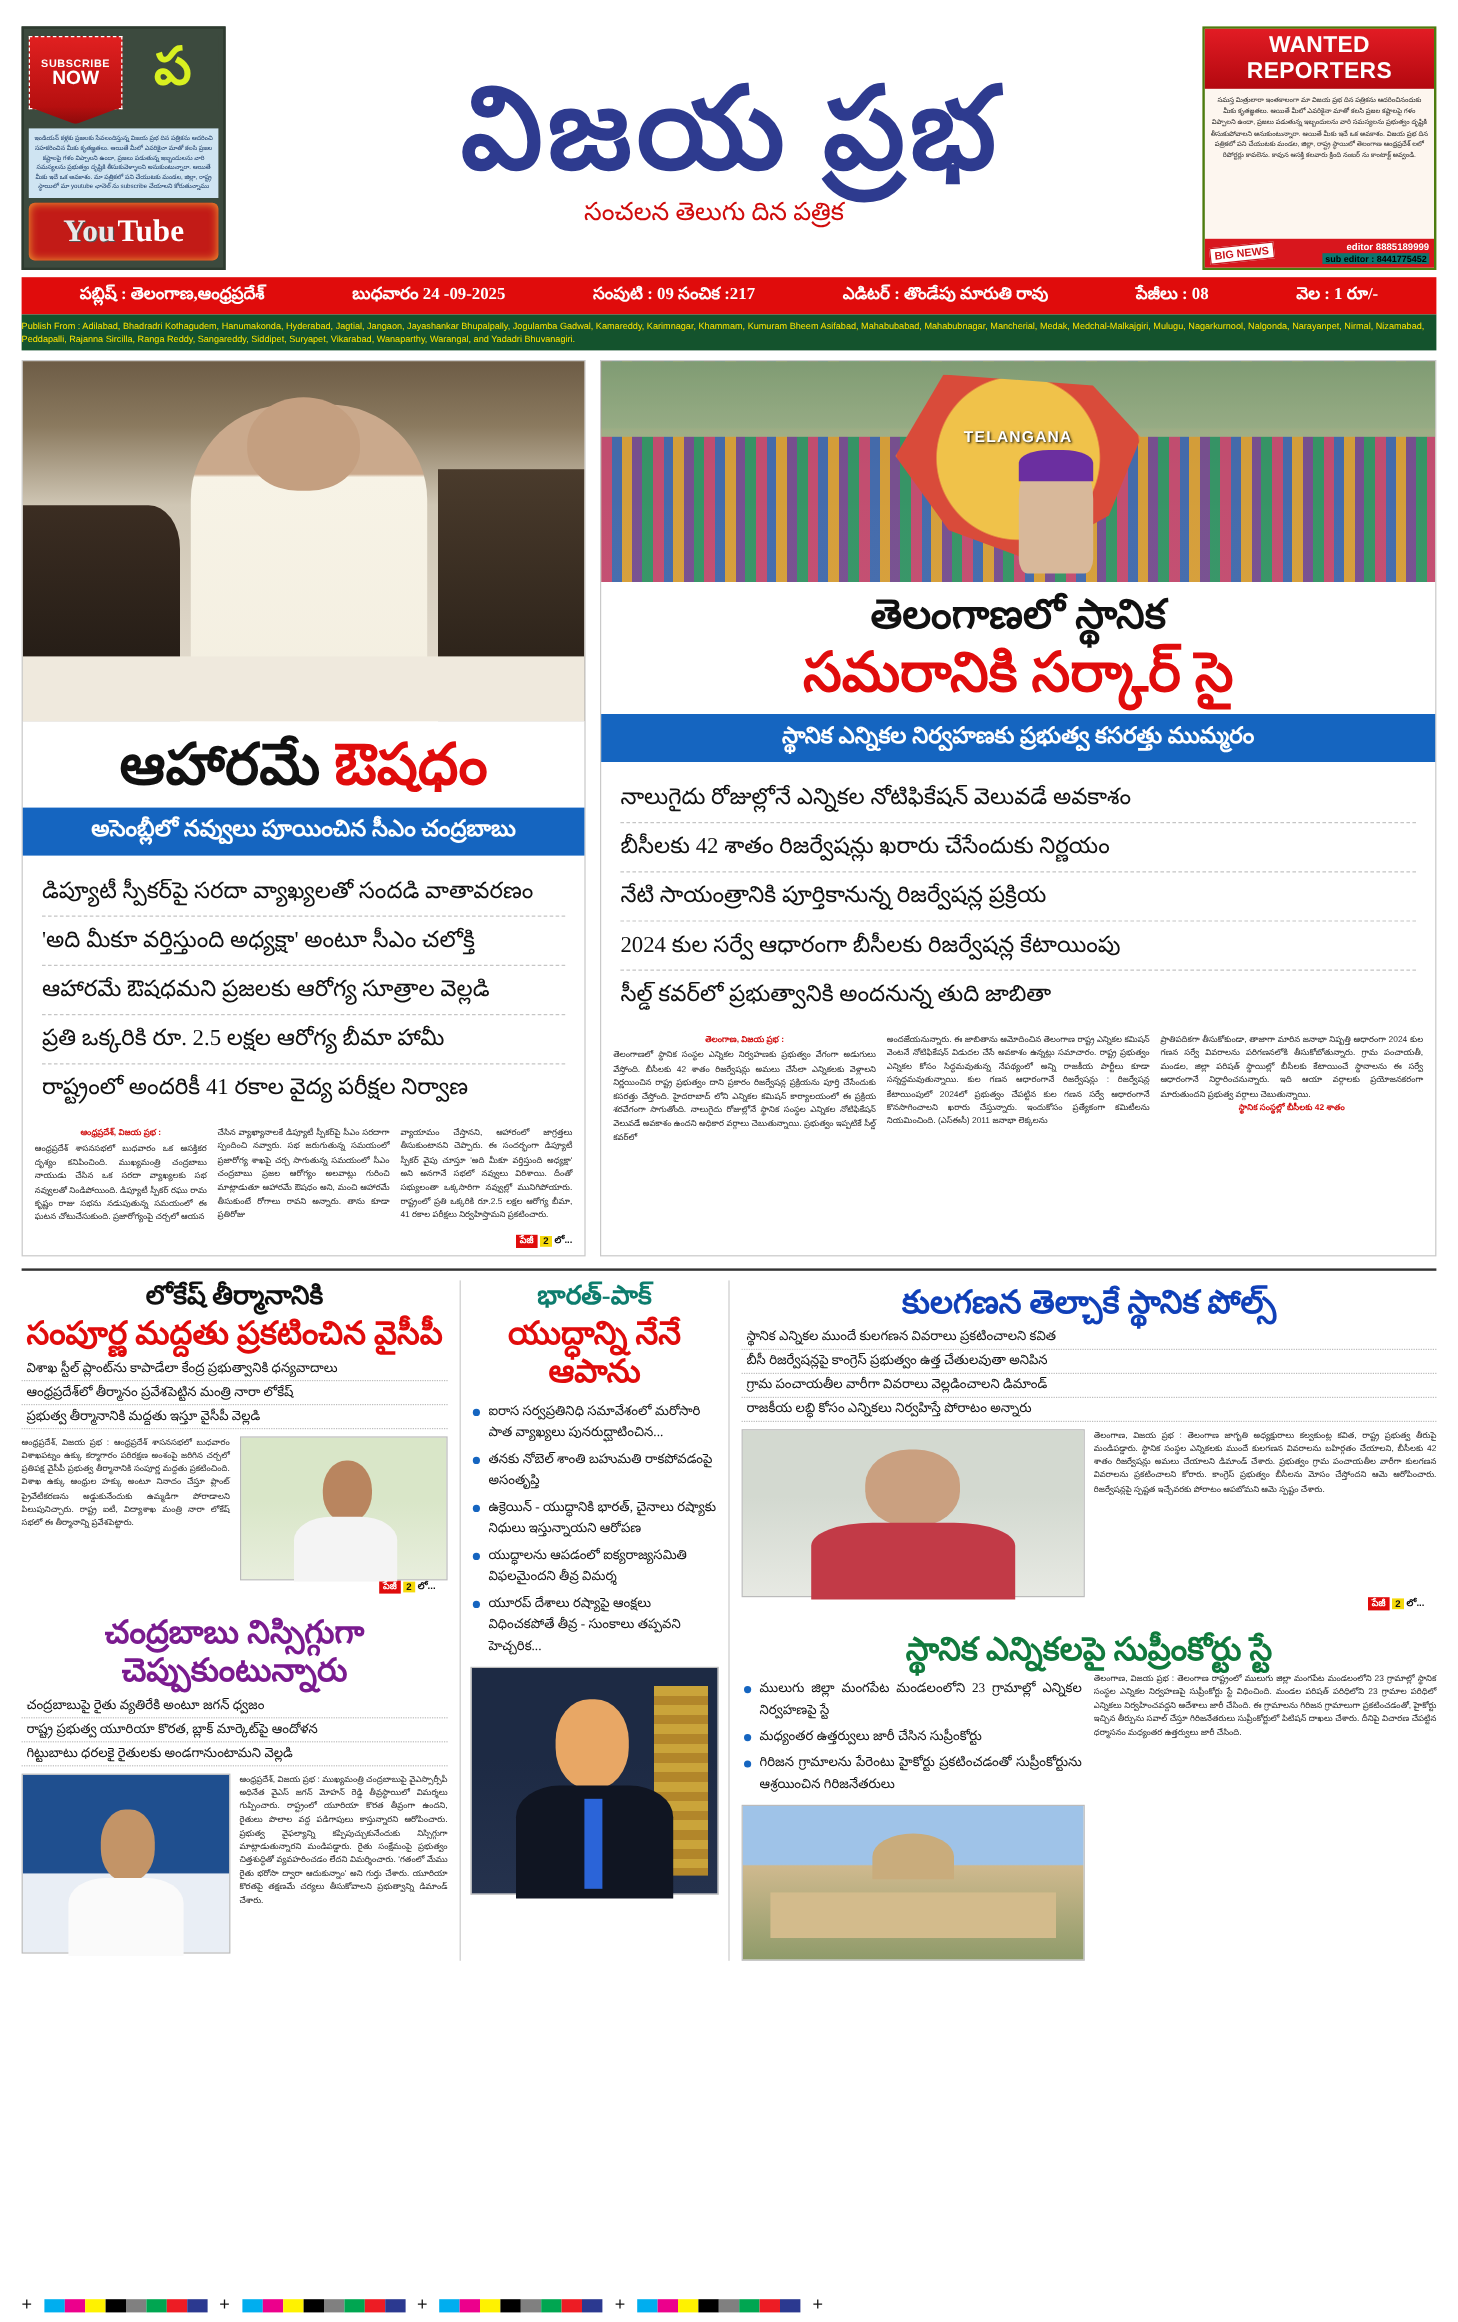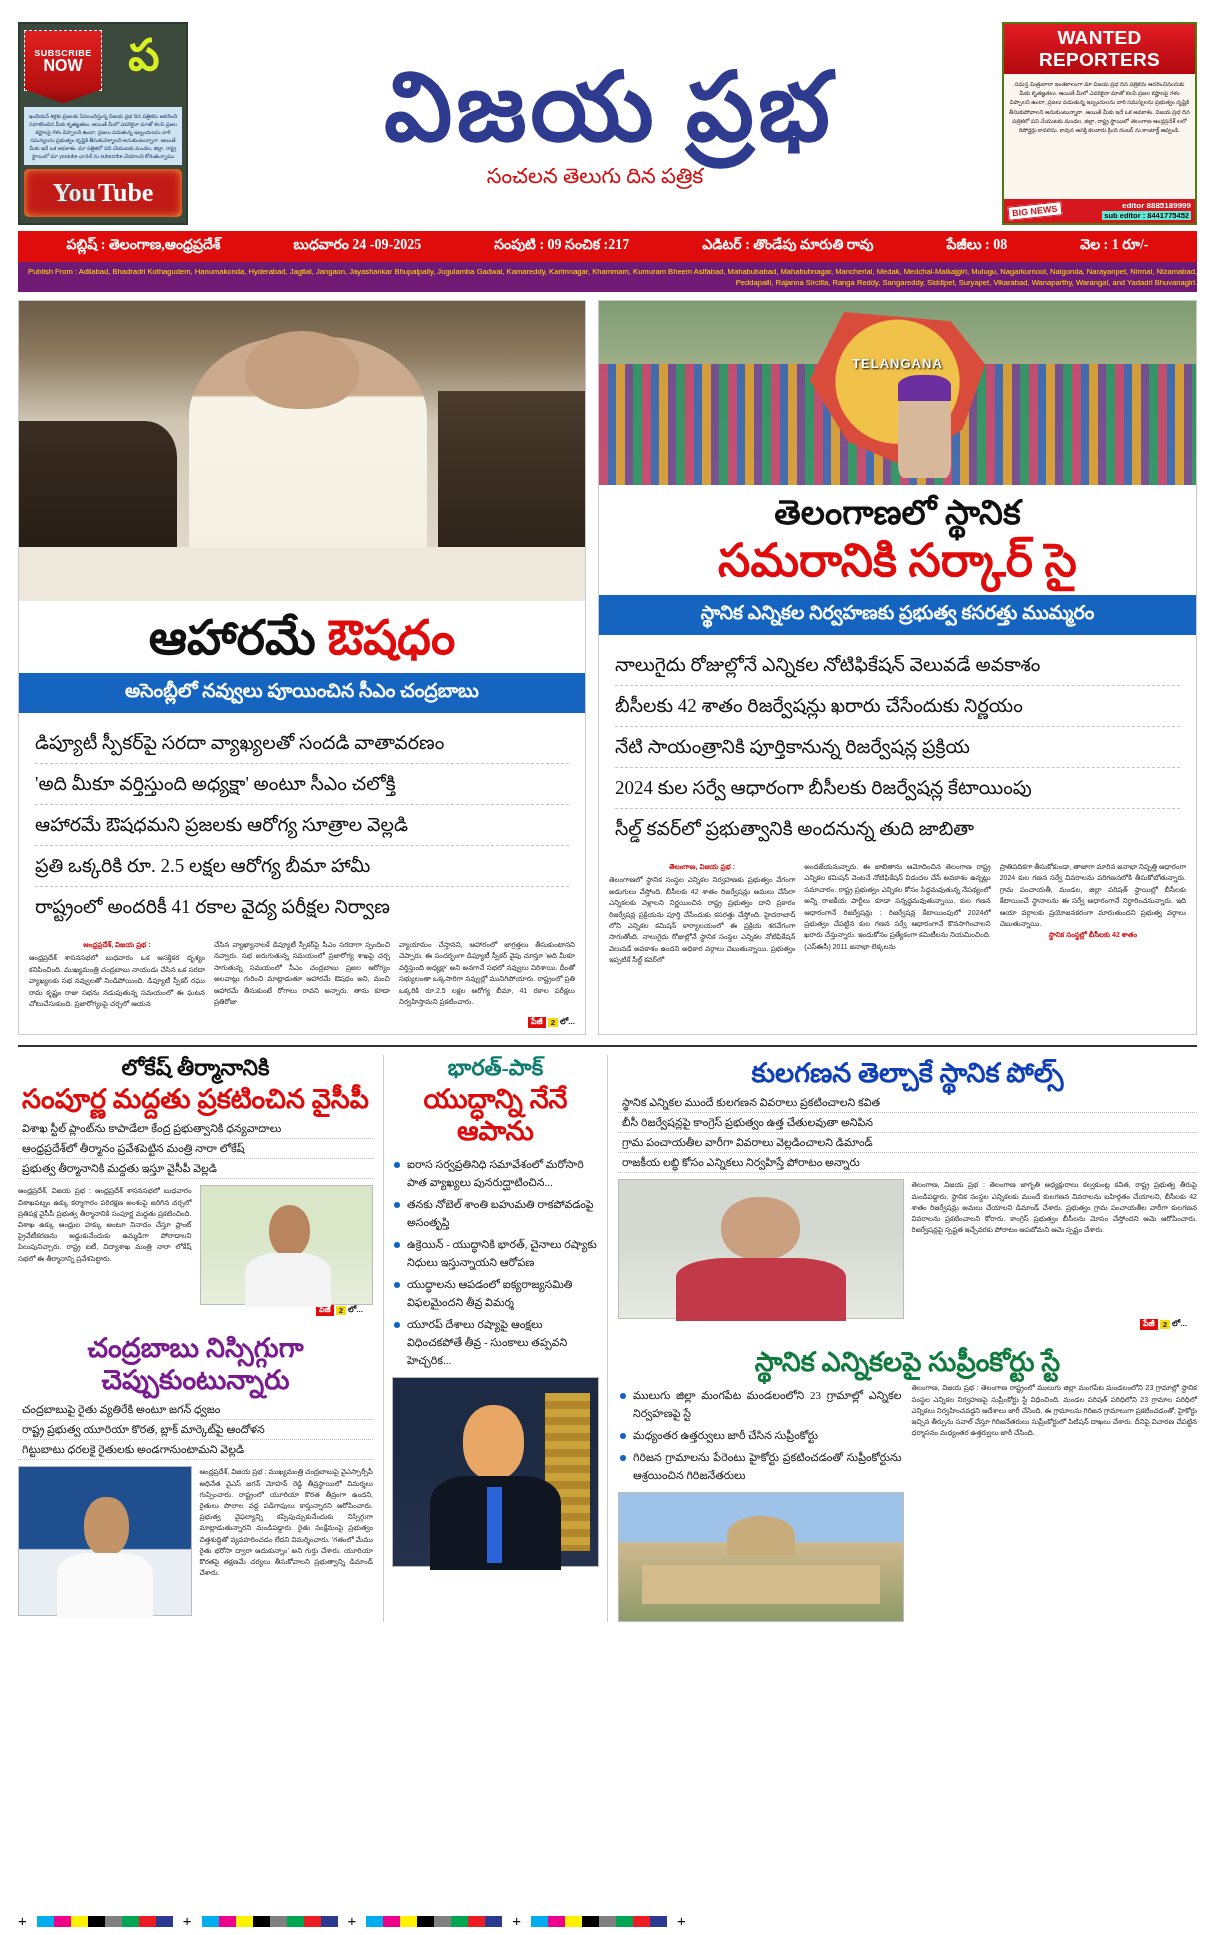--- a/index.html
+++ b/index.html
@@ -49,32 +49,32 @@
                font-size:19px; font-weight:bold; letter-spacing:.3px; padding:3px 0;
                font-family:"Liberation Sans", sans-serif; }
   .wanted-body { flex:1; font-size:5.6px; line-height:9.2px; color:#1a1a1a; text-align:center;
                  padding:6px 5px 0 5px; }
   .wanted-foot { background:#d8161d; color:#fff; display:flex; justify-content:space-between;
                  align-items:center; padding:2px 4px; font-size:8px; }
   .bignews { background:#fff; color:#c8161d; font-weight:bold; font-size:9px; transform:rotate(-6deg);
              padding:1px 3px; border:1px solid #c8161d; }
   .wfoot-right { text-align:right; line-height:10px; }
   .wfoot-right .ed { font-weight:bold; font-size:8px; }
-  .wfoot-right .sub { background:#5eead4; color:#000; font-weight:bold; font-size:7.5px; padding:0 2px; }
+  .wfoot-right .sub { background:#0f766e; color:#000; font-weight:bold; font-size:7.5px; padding:0 2px; }
 
   
   .info-bar { background:#e00c0c; color:#fff; display:flex; justify-content:space-around;
               align-items:center; padding:6px 12px; font-size:14px; font-weight:bold; margin-top:6px;
               font-family:"Liberation Serif", serif; }
-  .publish-bar { background:#701a75; color:#ffe400; font-size:7.6px; line-height:11px; text-align:right;
+  .publish-bar { background:#14532d; color:#ffe400; font-size:7.6px; line-height:11px; text-align:left;
                  padding:4px 0; }
 
   
   .top-wrap { display:flex; gap:12px; margin-top:8px; }
-  .lead-left { width:568px; border:1px solid #c9c9c9; background:#fff; display:flex; flex-direction:column; }
+  .lead-left { width:470px; border:1px solid #c9c9c9; background:#fff; display:flex; flex-direction:column; }
   .lead-right { flex:1; border:1px solid #c9c9c9; background:#fff; display:flex; flex-direction:column; }
 
   .photo { position:relative; overflow:hidden; background:#cfc6b8; }
   .assembly-photo { height:300px; background:
       radial-gradient(circle at 46% 40%, #f3e8da 0 16%, rgba(0,0,0,0) 17%),
       linear-gradient(180deg,#6d5c46 0%, #8b7a5f 18%, #cfc6b4 40%, #e7e0d4 100%);
   }
   .ap-person { position:absolute; left:30%; top:12%; width:42%; height:88%;
                background:linear-gradient(180deg,#caa98c 0 22%, #f7f3e6 23%, #f3eee0 100%);
                border-radius:42% 42% 6% 6%/30% 30% 3% 3%; }

